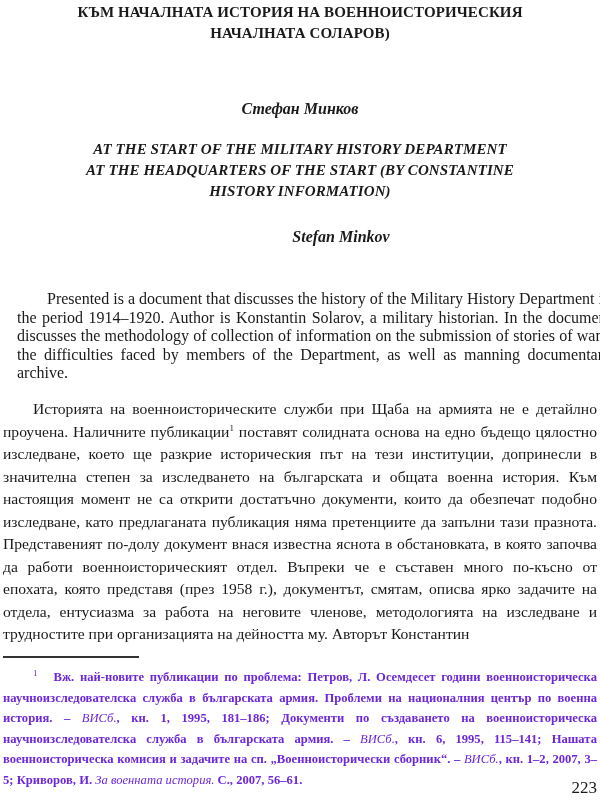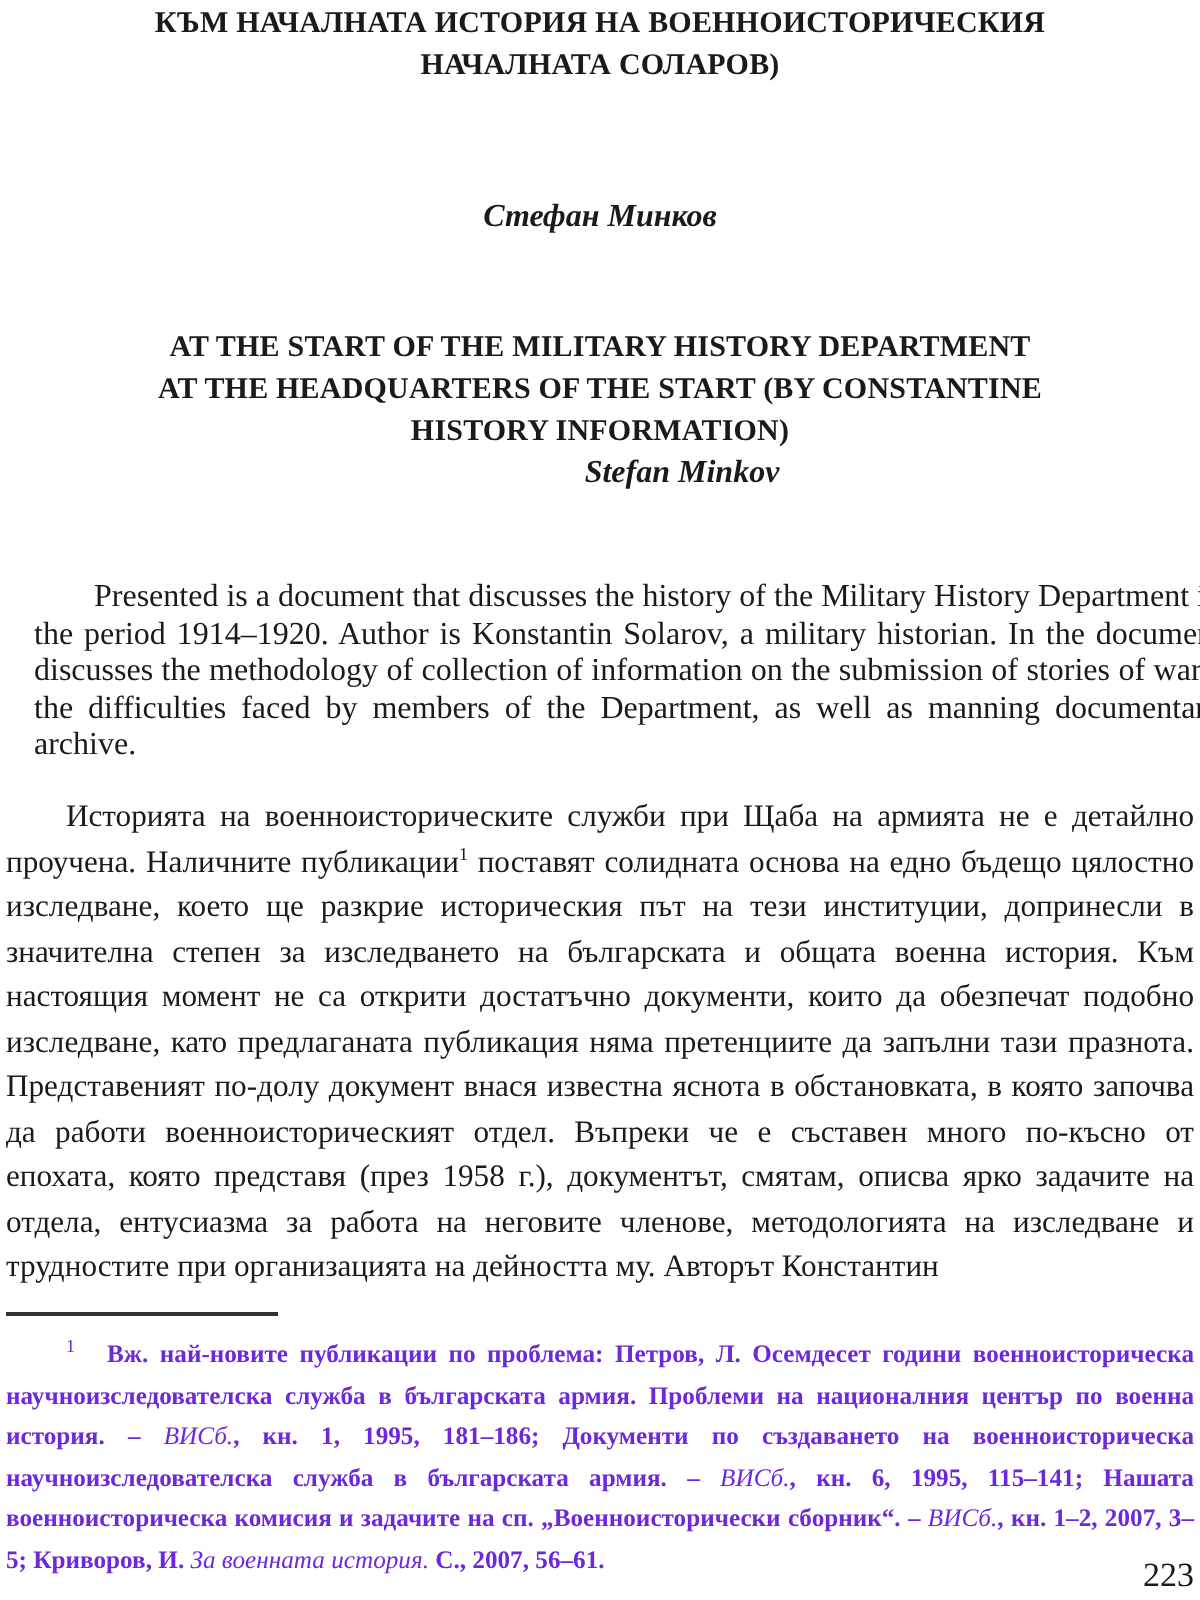--- a/index.html
+++ b/index.html
@@ -28,21 +28,21 @@
 
 <div class="page">
 
   <div class="title-bg" style="top:2px;">
     <div>КЪМ НАЧАЛНАТА ИСТОРИЯ НА ВОЕННОИСТОРИЧЕСКИЯ</div>
     <div>НАЧАЛНАТА СОЛАРОВ)</div>
   </div>
 
   <div class="author" style="top:83px;margin-top:16px;">Стефан Минков</div>
 
-  <div class="title-bg" style="top:164px;">
+  <div class="title-bg" style="top:139px;font-style:italic;">
     <div>AT THE START OF THE MILITARY HISTORY DEPARTMENT</div>
     <div>AT THE HEADQUARTERS OF THE START (BY CONSTANTINE</div>
     <div>HISTORY INFORMATION)</div>
   </div>
 
   <div class="author" style="top:227px;padding-left:41px;">Stefan Minkov</div>
 
   <div class="abstract" style="top:290px;">Presented is a document that discusses the history of the Military History Department in the period 1914–1920. Author is Konstantin Solarov, a military historian. In the docu­ment discusses the methodology of collection of information on the submission of stories of wars, the difficulties faced by members of the Department, as well as manning documentary archive.</div>
 
   <div class="body-text" style="top:398px;"><span>Историята на военноисторическите служби при Щаба на армията не е детайлно проучена. Наличните публикации</span><span class="sup">1</span><span> поставят солидната основа на едно бъдещо цялостно изследване, което ще разкрие историческия път на тези институции, допринесли в значителна степен за изследването на българската и общата военна история. Към настоящия момент не са открити достатъчно документи, които да обезпечат подобно изследване, като предлаганата пуб­ликация няма претенциите да запълни тази празнота. Представеният по-долу документ внася известна яснота в обстановката, в която започва да работи во­енноисторическият отдел. Въпреки че е съставен много по-късно от епохата, която представя (през 1958 г.), документът, смятам, описва ярко задачите на отдела, ентусиазма за работа на неговите членове, методологията на изслед­ване и трудностите при организацията на дейността му. Авторът Константин</span></div>

